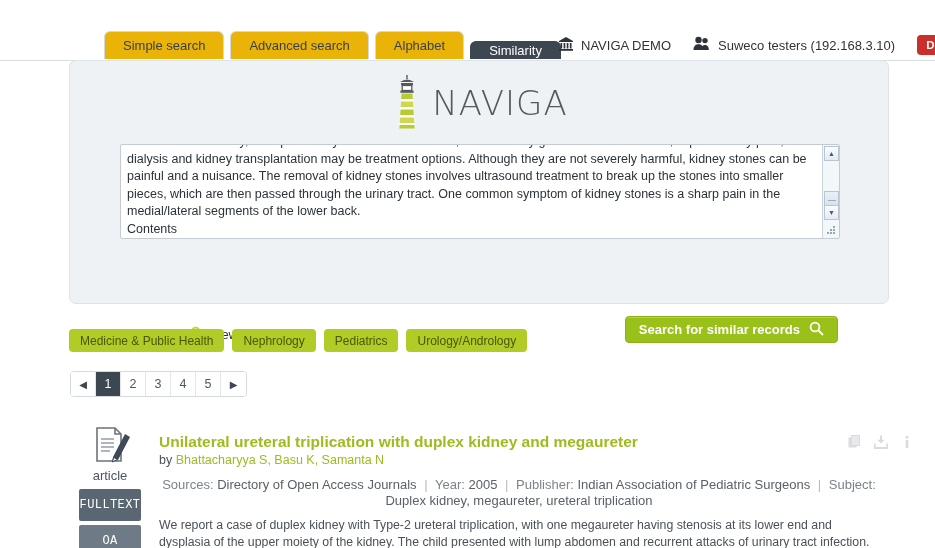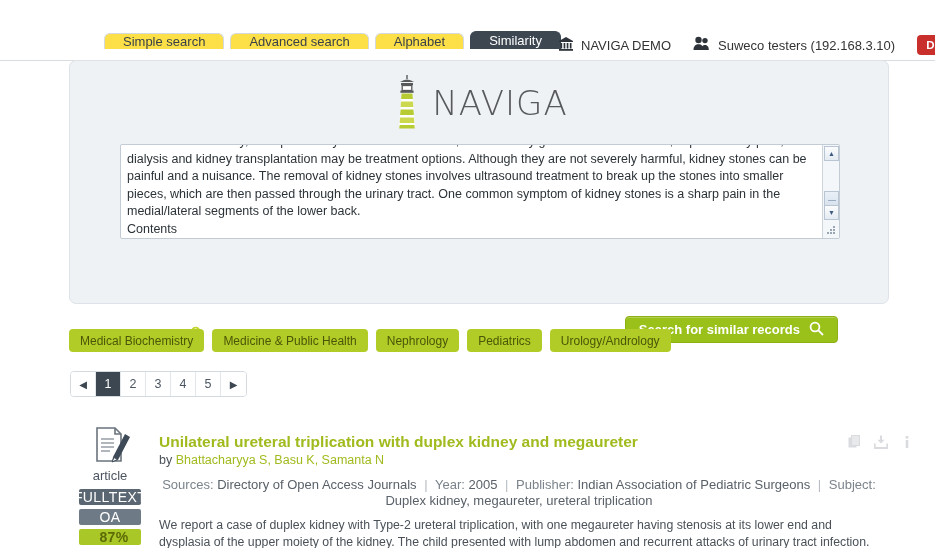--- a/index.html
+++ b/index.html
@@ -22,26 +22,26 @@
     border-bottom: 1px solid #d8dde2;
   }
   .tabs {
     position: absolute;
     left: 104px; top: 31px;
     display: flex;
     align-items: flex-end;
     gap: 6px;
   }
   .tab {
-    height: 16px;
+    height: 28px;
     padding: 0 18px;
     display: flex;
     align-items: center;
     justify-content: center;
-    background: #fde047;
+    background: #eab308;
     border: 1px solid #d3d9de;
     border-bottom: none;
     border-radius: 6px 6px 0 0;
     font-size: 13px;
     color: #3a4149;
     white-space: nowrap;
     cursor: pointer;
   }
   .tab.active {
     background: #3d4752;
@@ -259,27 +259,28 @@
     gap: 4px;
   }
   .doc-icon { width: 46px; height: 40px; position: relative; }
   .doc-label {
     font-size: 13px;
     color: #4d5560;
     margin-top: -1px;
     margin-bottom: 2px;
   }
   .badge {
-    width: 62px; height: 16px;
+    width: 62px; height: 32px;
     display: flex; align-items: center; justify-content: center;
-    font-size: 14px;
+    font-size: 12px;
     letter-spacing: .4px;
     color: #ffffff;
     border-radius: 2px;
     cursor: pointer;
+    font-family: Liberation Mono, monospace;
   }
   .badge.fulltext { background: #5a6672; }
   .badge.oa { background: #6e7a86; }
   .badge.pct { background: #aac728; color: #5b6a06; font-weight: bold; padding-left: 8px; }
 
   .res-body {
     position: absolute;
     left: 90px; top: 12px;
     width: 720px;
   }
@@ -425,21 +426,20 @@
     <span>
       <svg width="15" height="15" viewBox="0 0 15 15">
           <circle cx="6" cy="6" r="4.4" fill="none" stroke="#ffffff" stroke-width="1.8"></circle>
           <line x1="9.4" y1="9.4" x2="14" y2="14" stroke="#ffffff" stroke-width="1.8"></line>
         </svg>
     </span>
   </div>
 </div>
 
 <div class="tags">
-  <div class="tag">Medical Biochemistry</div>
   <div class="tag">Medicine &amp; Public Health</div>
   <div class="tag">Nephrology</div>
   <div class="tag">Pediatrics</div>
   <div class="tag">Urology/Andrology</div>
 </div>
 
 <div class="pager">
   <div class="pg arrow">◀</div>
   <div class="pg active">1</div>
   <div class="pg">2</div>

